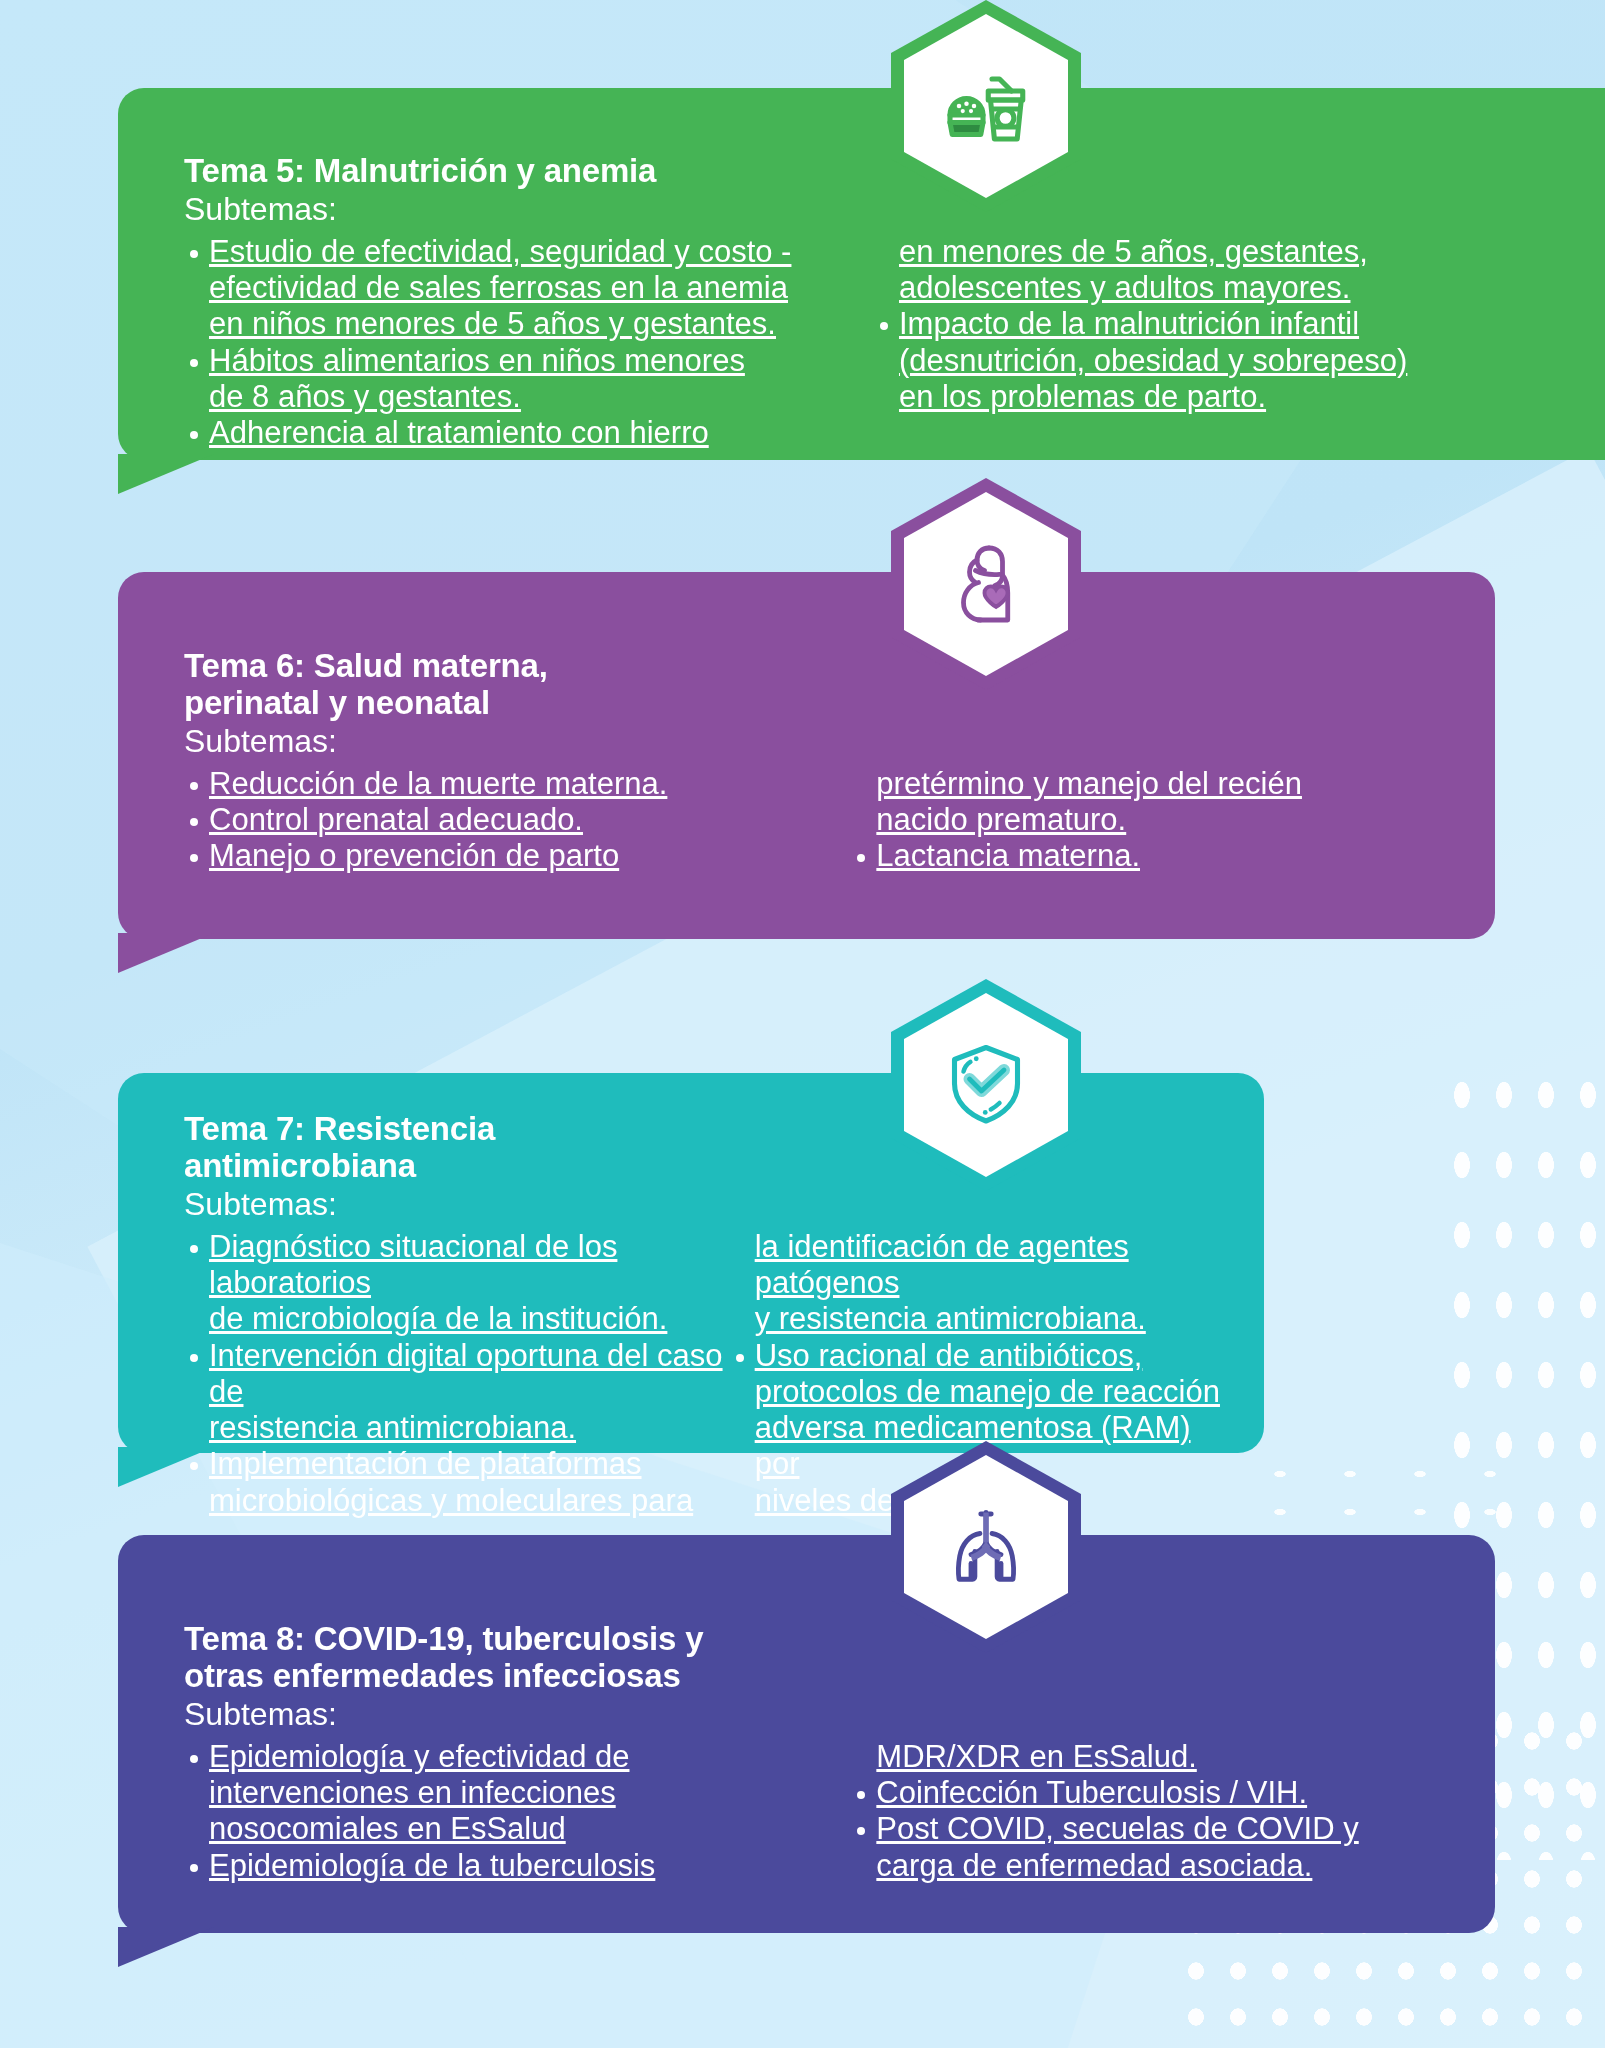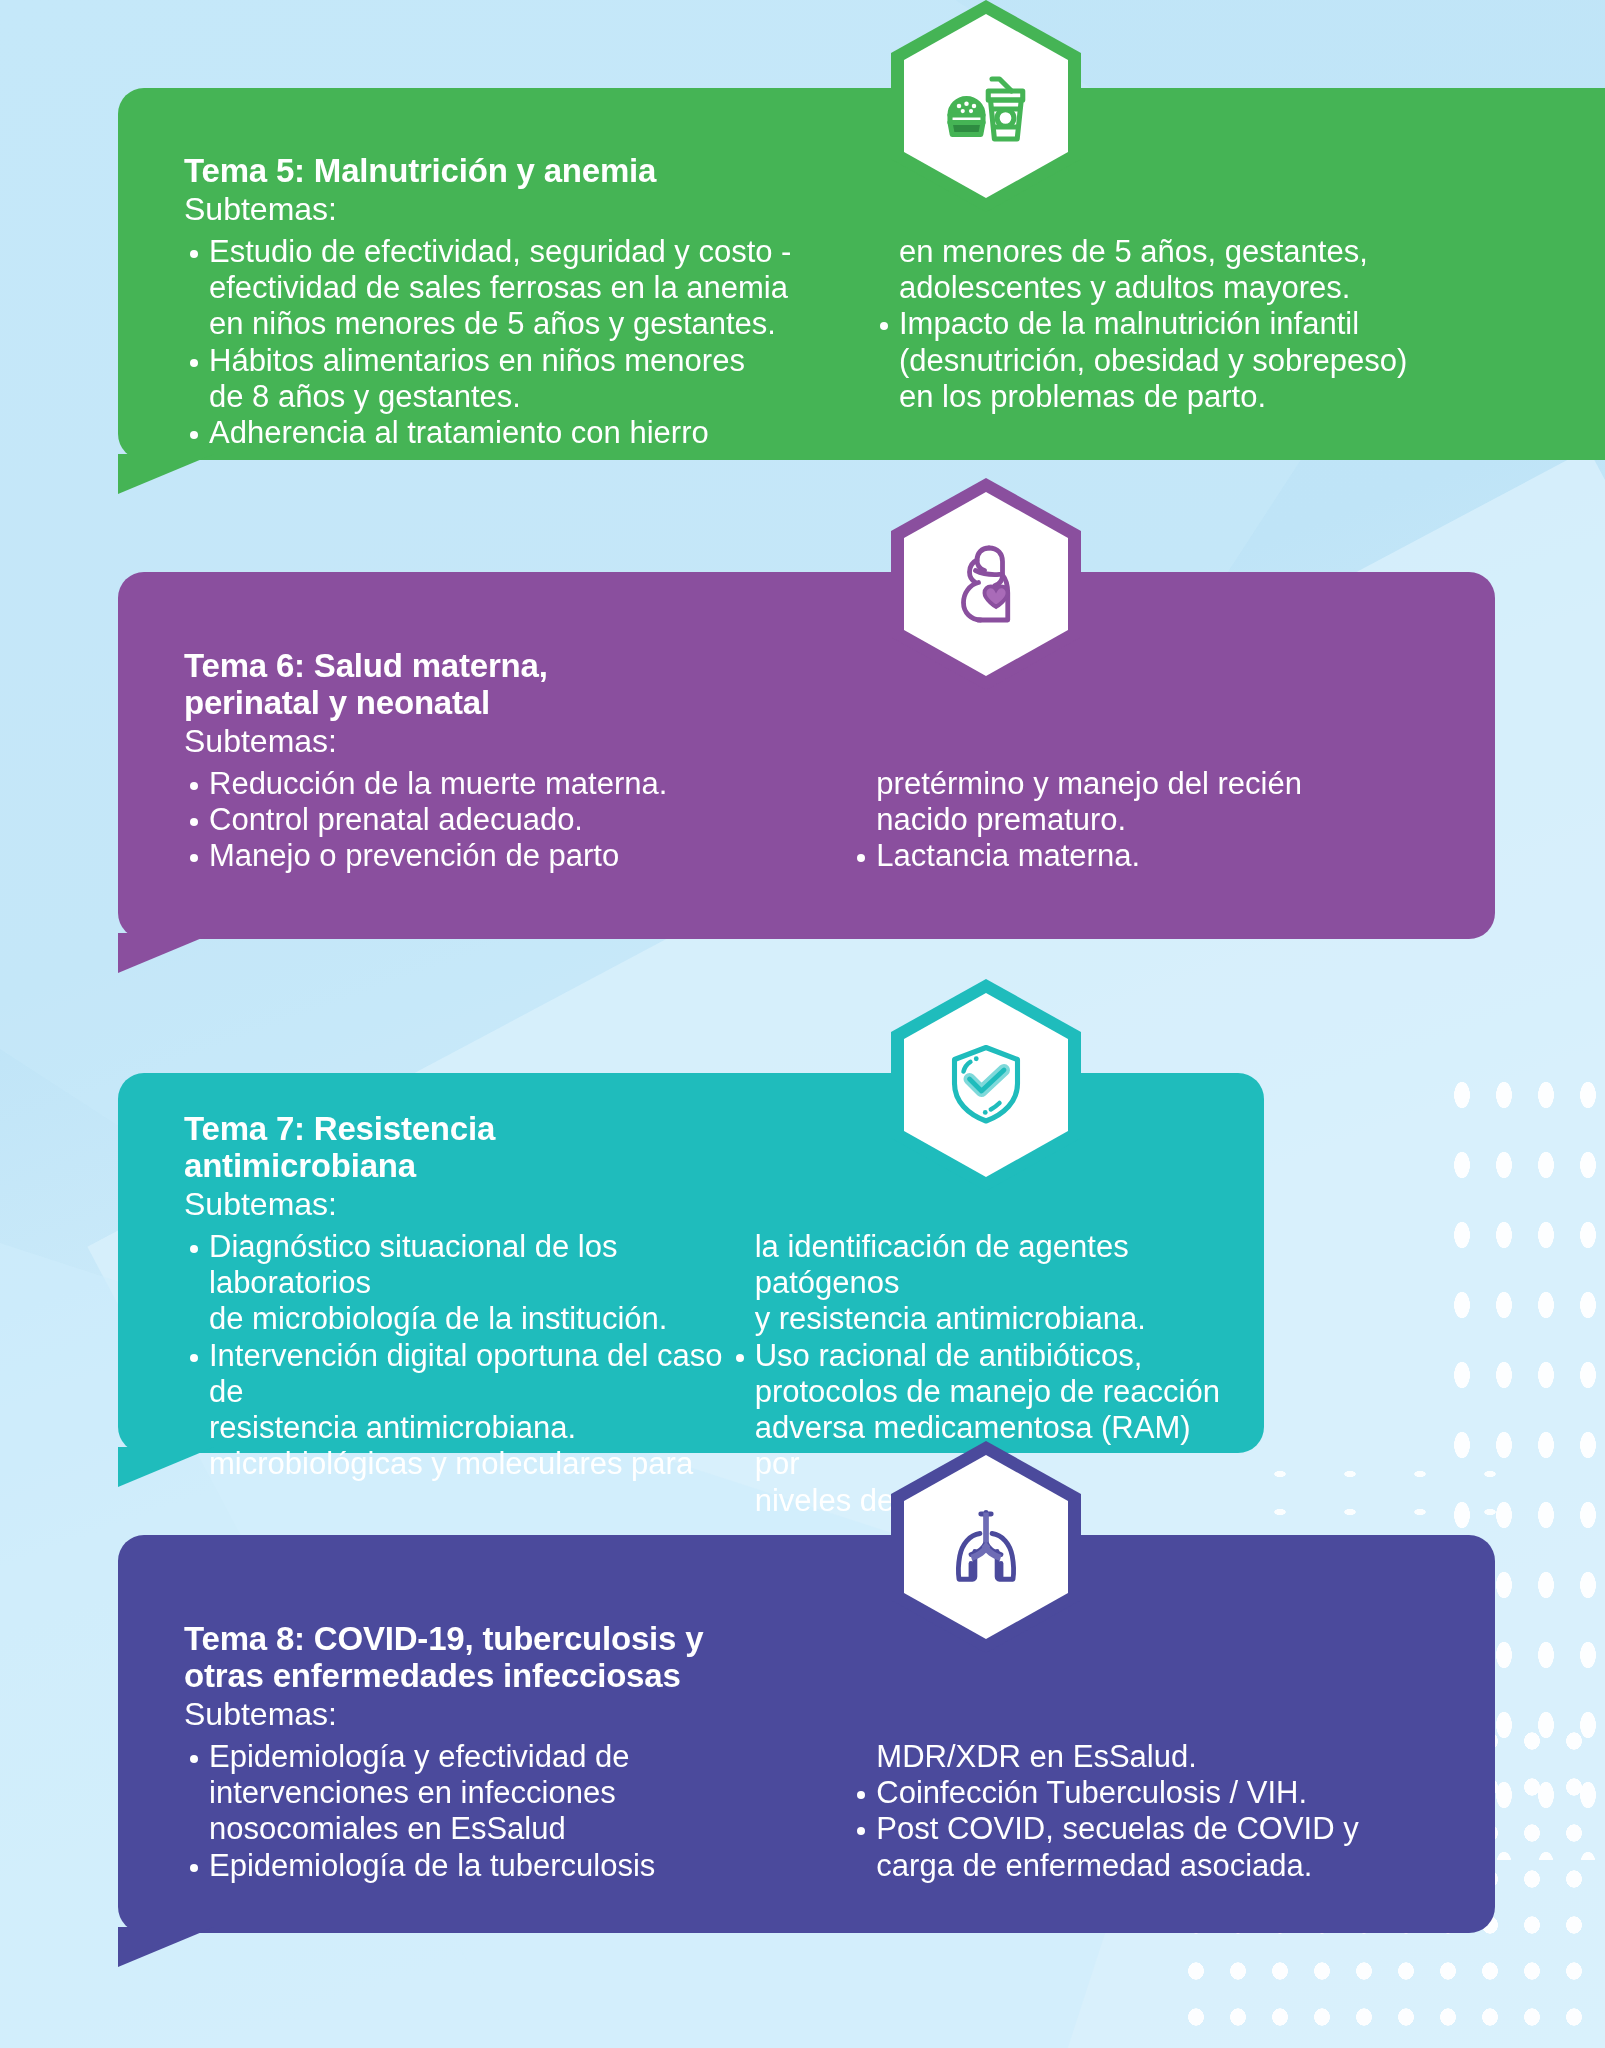--- a/index.html
+++ b/index.html
@@ -89,21 +89,21 @@
     line-height:1.12;
     letter-spacing:-0.2px;
     margin:0 0 1px 0;
     white-space:pre-line;
   }
   .subtitle{
     font-size:32px;line-height:1.15;margin:0 0 6px 0;font-weight:400;
   }
   .cols{display:flex;}
   .col{}
-  ul.bl{margin:0;padding:0;list-style:none;}
+  ul.bl{margin:0;padding:0;list-style:none;text-decoration:underline;}
   ul.bl li{
     position:relative;
     padding-left:25px;
     font-size:31px;
     line-height:1.17;
     margin:0;
   }
   ul.bl li.cont{padding-left:25px;}
   ul.bl li.bulleted::before{
     content:"";
@@ -291,20 +291,21 @@
       <h2 class="title">Tema 7: Resistencia
 antimicrobiana</h2>
       <p class="subtitle">Subtemas:</p>
       <div class="cols">
         <div class="col col-a">
           <ul class="bl">
             <li class="bulleted">Diagnóstico situacional de los laboratorios</li>
             <li class="cont">de microbiología de la institución.</li>
             <li class="bulleted">Intervención digital oportuna del caso de</li>
             <li class="cont">resistencia antimicrobiana.</li>
+            <li class="bulleted">Implementación de plataformas</li>
             <li class="cont">microbiológicas y moleculares para</li>
           </ul>
         </div>
         <div class="col col-b">
           <ul class="bl">
             <li class="cont">la identificación de agentes patógenos</li>
             <li class="cont">y resistencia antimicrobiana.</li>
             <li class="bulleted">Uso racional de antibióticos,</li>
             <li class="cont">protocolos de manejo de reacción</li>
             <li class="cont">adversa medicamentosa (RAM) por</li>

